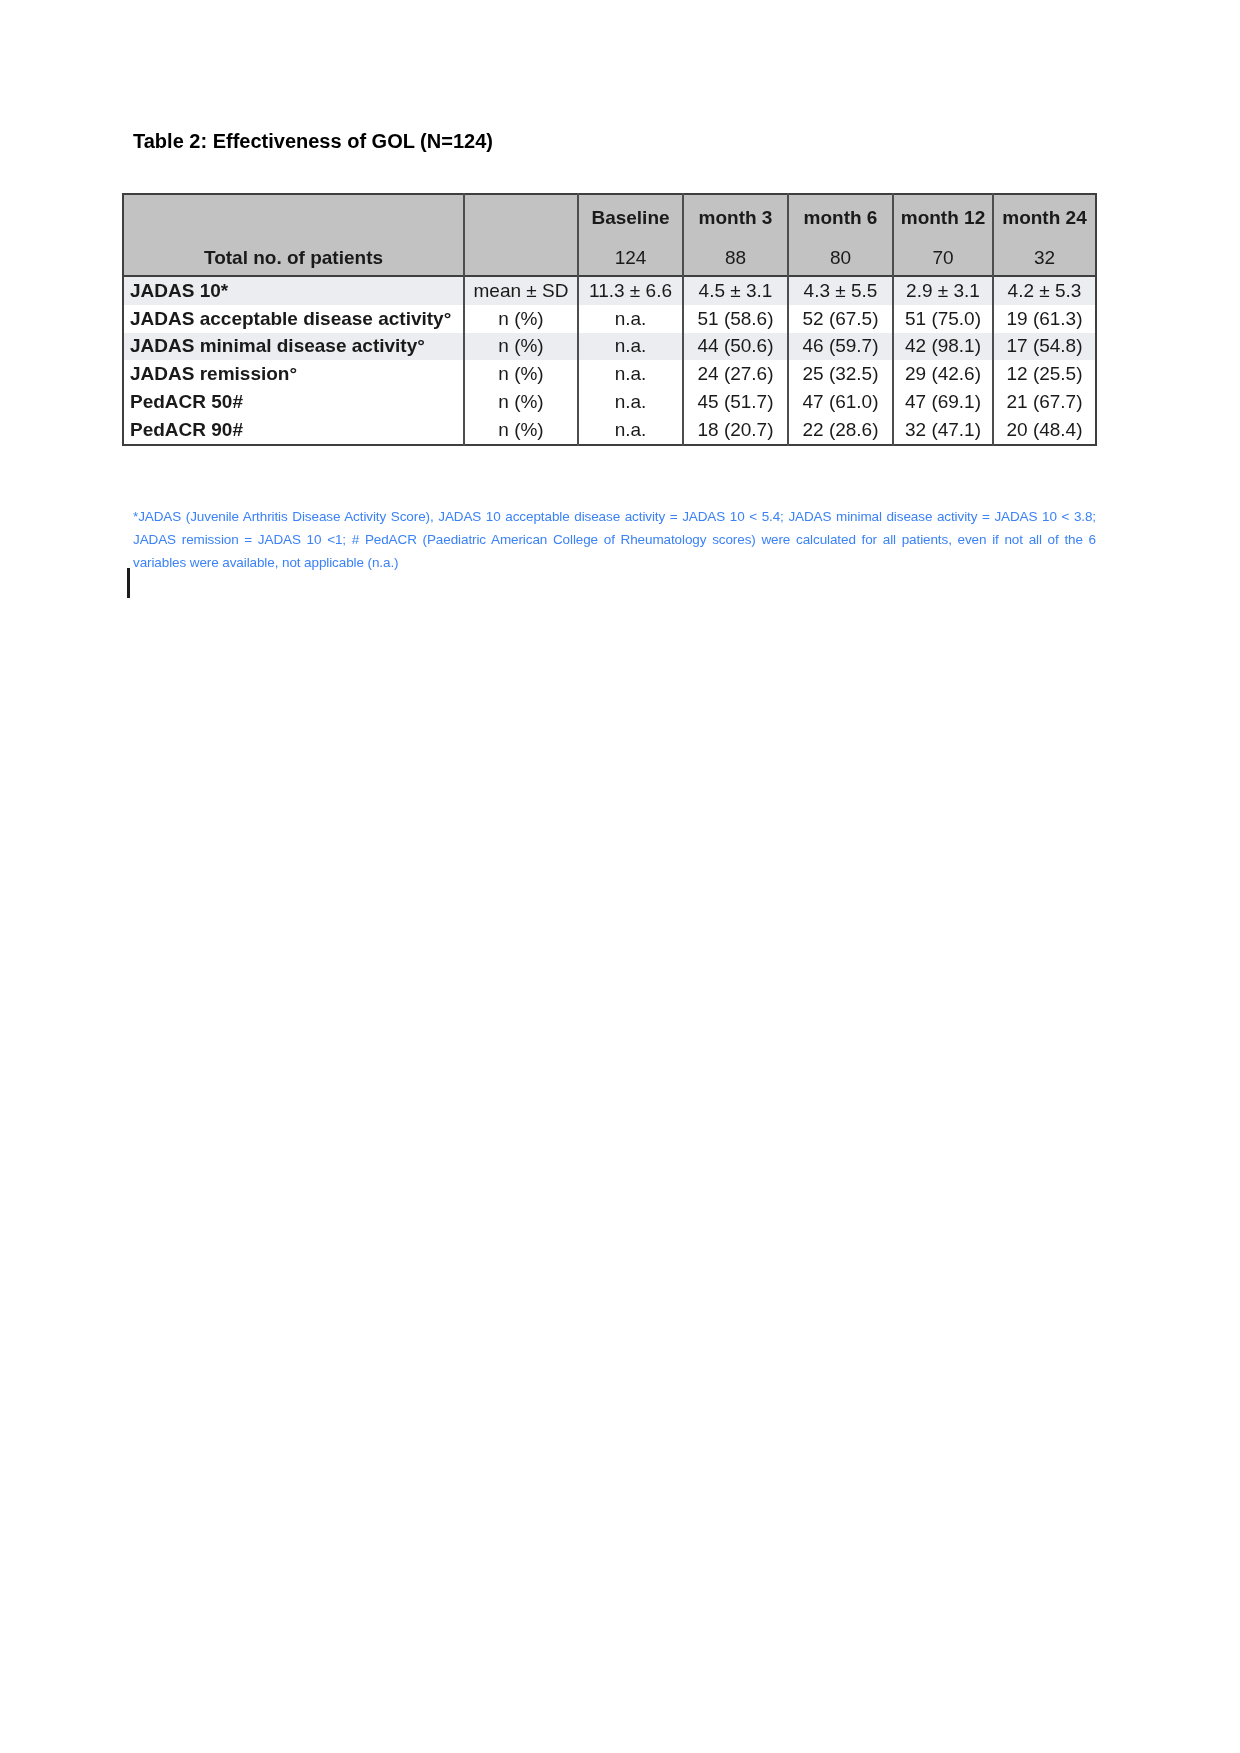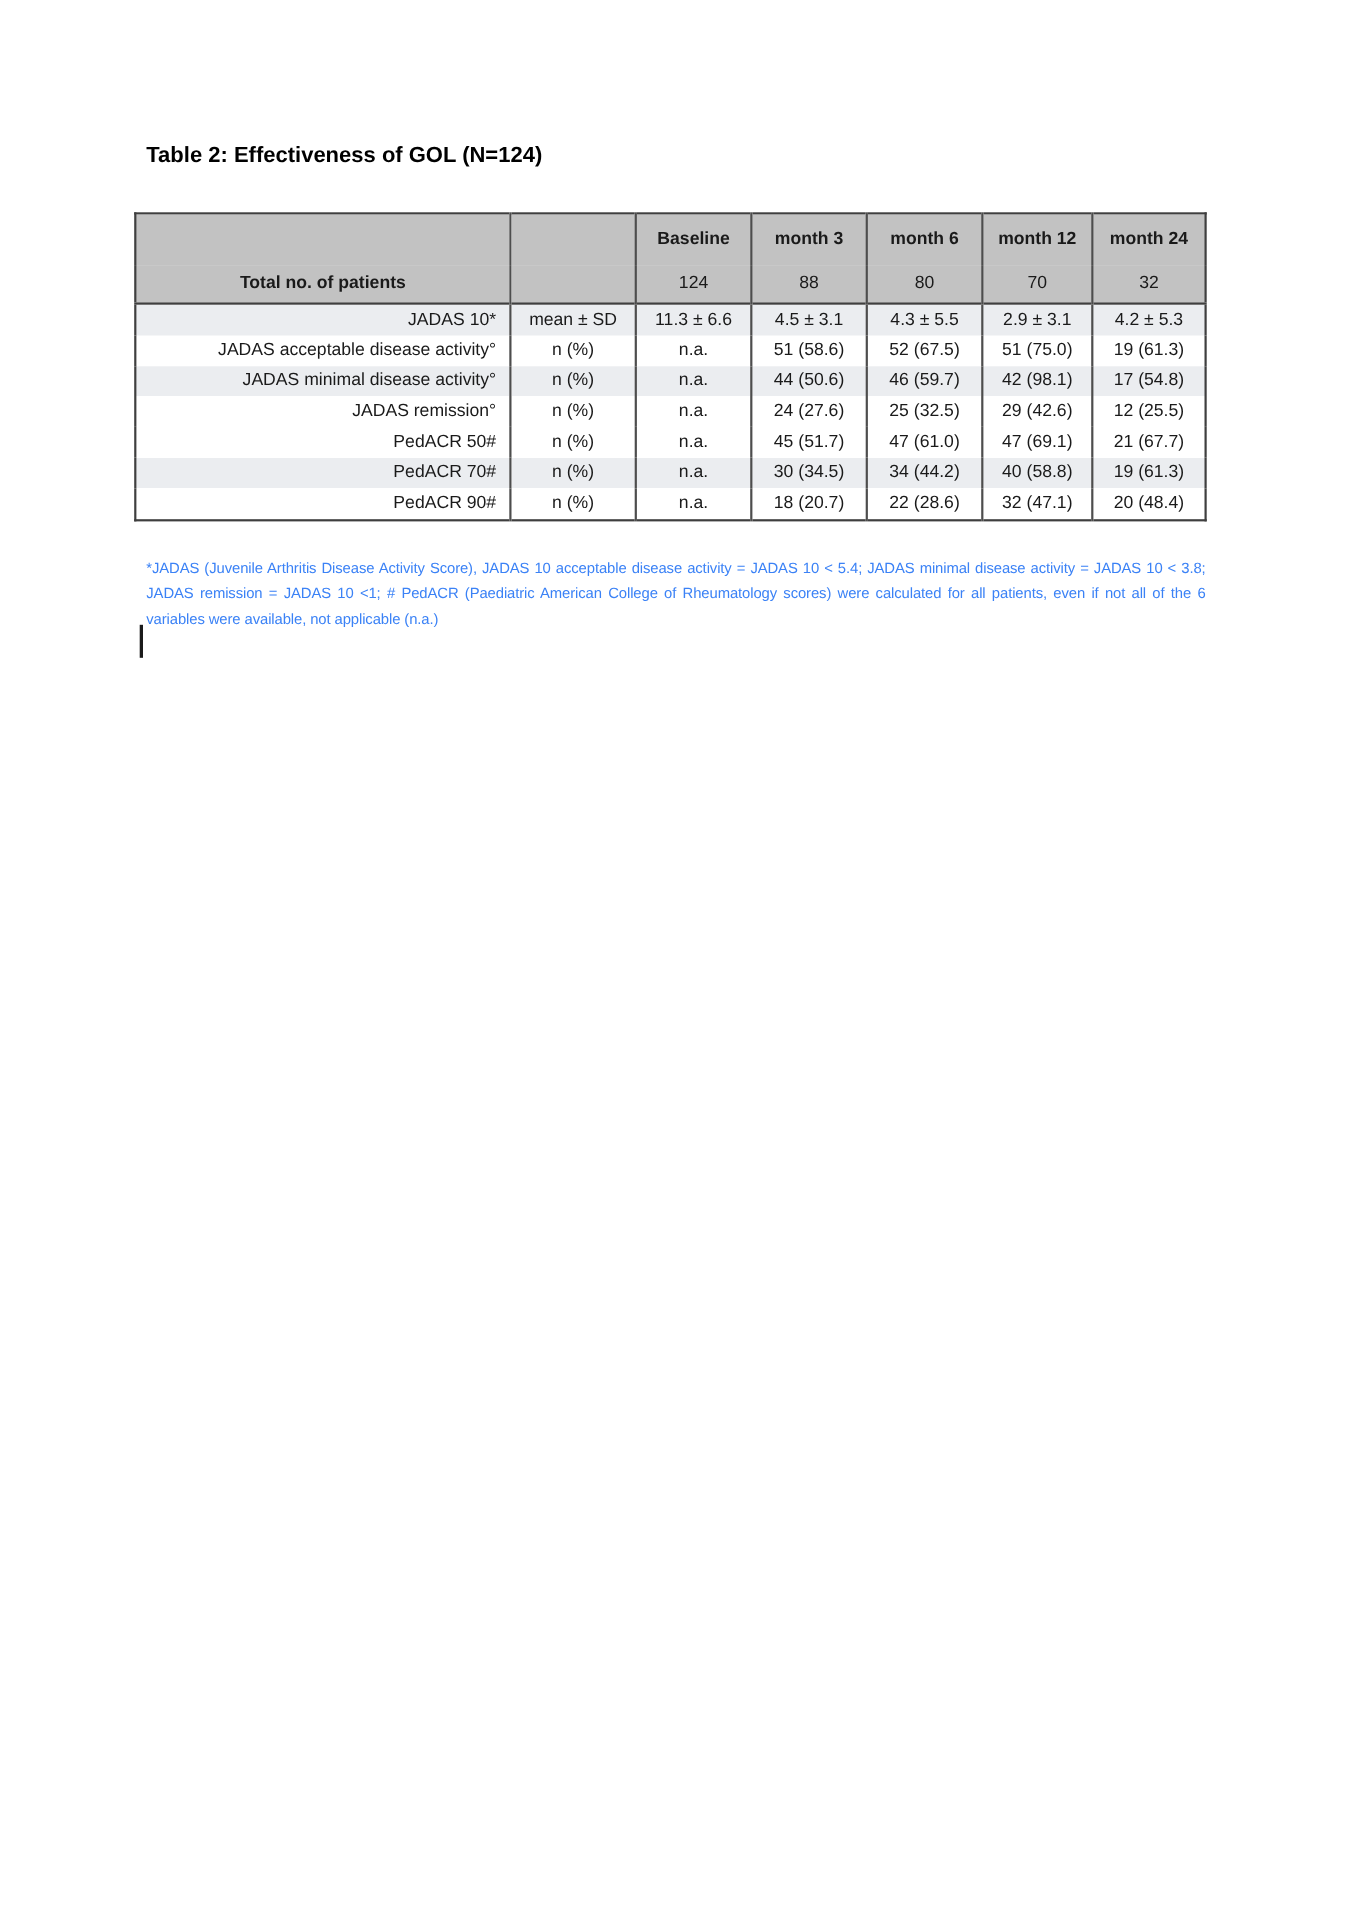--- a/index.html
+++ b/index.html
@@ -21,21 +21,21 @@
     font-weight:bold;
     color:#000000;
     white-space:nowrap;
   }
   .gol-table{
     position:absolute;
     left:122px;top:193px;
     width:973px;
     border-collapse:collapse;
     table-layout:fixed;
-    font-size:16px;
+    font-size:19px;
   }
   .gol-table,
   .gol-table th,
   .gol-table td{
     border:0 solid var(--border-inner);
   }
   .gol-table{border:2px solid var(--border-strong);}
   .gol-table th,
   .gol-table td{
     border-left:2px solid var(--border-inner);
@@ -53,22 +53,22 @@
   }
   thead tr.hdr-periods th{height:46px;}
   thead tr.hdr-counts th{height:34px;}
   thead tr.hdr-counts th{font-weight:normal;}
   thead tr.hdr-counts th.total-label{font-weight:bold;}
   thead{border-bottom:2px solid var(--border-strong);}
   tbody td{height:27.8px;}
   tbody tr.striped{background:#ebedf0;}
   tbody tr.plain{background:#ffffff;}
   tbody td.row-label{
-    font-weight:normal;
-    text-align:right;
+    font-weight:bold;
+    text-align:left;
     padding-right:12px;
   }
   .footnote{
     position:absolute;
     left:133px;top:505px;
     width:963px;
     font-size:13.5px;
     line-height:23px;
     text-align:justify;
     letter-spacing:-0.1px;
@@ -155,29 +155,20 @@
       </tr>
       <tr class="plain">
         <td class="row-label">PedACR 50#</td>
         <td>n (%)</td>
         <td>n.a.</td>
         <td>45 (51.7)</td>
         <td>47 (61.0)</td>
         <td>47 (69.1)</td>
         <td>21 (67.7)</td>
       </tr>
-      <tr class="striped">
-        <td class="row-label">PedACR 70#</td>
-        <td>n (%)</td>
-        <td>n.a.</td>
-        <td>30 (34.5)</td>
-        <td>34 (44.2)</td>
-        <td>40 (58.8)</td>
-        <td>19 (61.3)</td>
-      </tr>
       <tr class="plain">
         <td class="row-label">PedACR 90#</td>
         <td>n (%)</td>
         <td>n.a.</td>
         <td>18 (20.7)</td>
         <td>22 (28.6)</td>
         <td>32 (47.1)</td>
         <td>20 (48.4)</td>
       </tr>
     </tbody>

